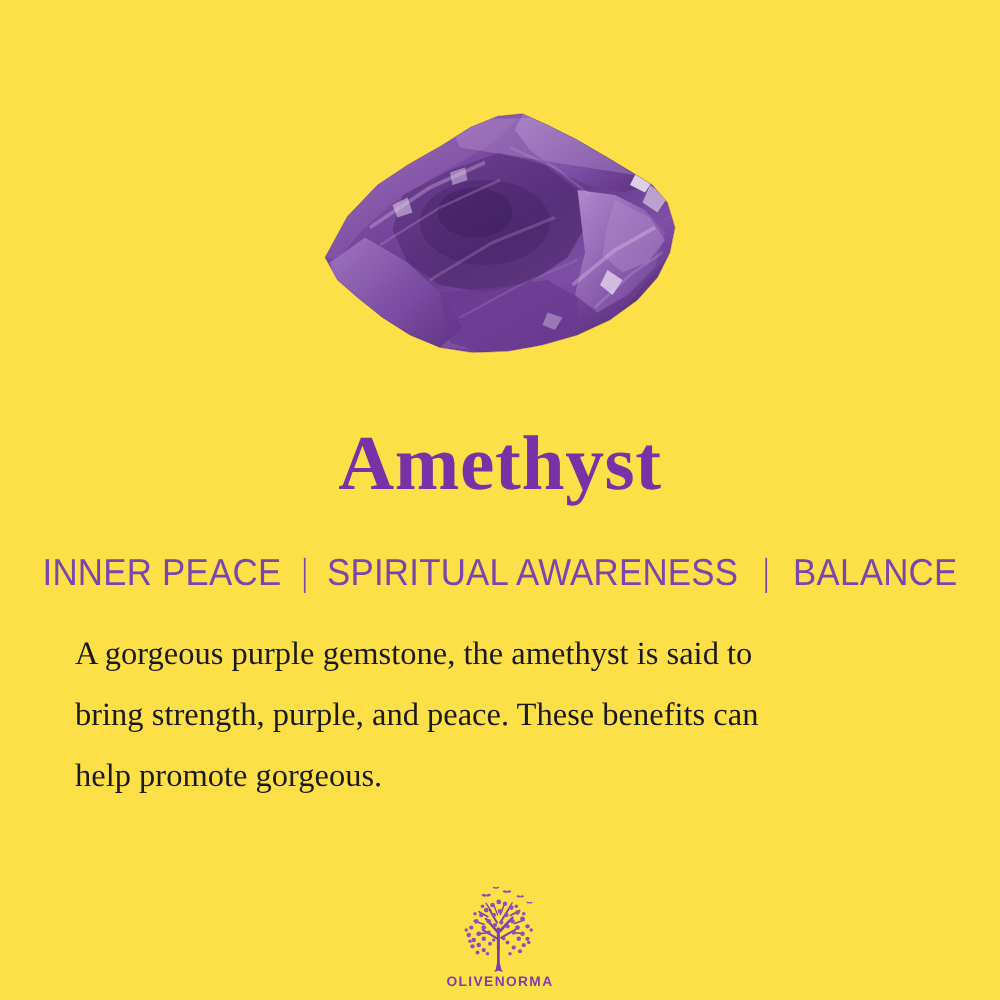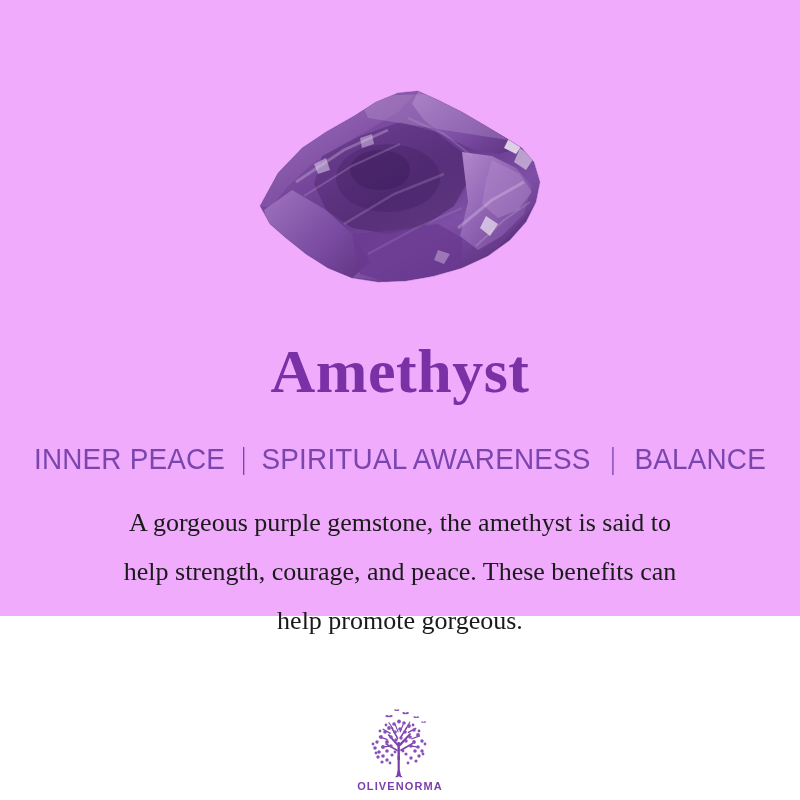--- a/index.html
+++ b/index.html
@@ -10,22 +10,22 @@
   body {
     width: 800px;
     height: 800px;
     overflow: hidden;
     font-family: "Liberation Sans", sans-serif;
   }
 
   .card {
     position: relative;
     width: 800px;
-    height: 616px;
-    background: #f0abfc;
+    height: 800px;
+    background: #fde047;
     box-sizing: border-box;
   }
 
   
   .crystal-area {
     position: absolute;
     left: 0;
     top: 0;
     width: 800px;
     height: 320px;
@@ -84,21 +84,21 @@
     transform: scaleX(0.6);
   }
   .keywords .sep.wide { padding: 0 11px; }
 
   
   .desc {
     position: absolute;
     left: 60px;
     top: 498px;
     width: 680px;
-    text-align: center;
+    text-align: left;
     font-family: "Liberation Serif", serif;
     font-size: 26px;
     line-height: 49px;
     color: #1a1a1a;
   }
   .desc .line { display: block; white-space: nowrap; }
 
   
   .logo {
     position: absolute;
@@ -229,21 +229,21 @@
   <div class="keywords">
     <span class="kw">INNER PEACE</span>
     <span class="sep">|</span>
     <span class="kw">SPIRITUAL AWARENESS</span>
     <span class="sep wide">|</span>
     <span class="kw">BALANCE</span>
   </div>
 
   <div class="desc">
     <span class="line">A gorgeous purple gemstone, the amethyst is said to</span>
-    <span class="line">help strength, courage, and peace. These benefits can</span>
+    <span class="line">bring strength, purple, and peace. These benefits can</span>
     <span class="line">help promote gorgeous.</span>
   </div>
 
   <div class="logo">
     <svg class="logo-mark" viewBox="0 0 78 70" xmlns="http://www.w3.org/2000/svg">
       <g fill="#7B3FA9">
 
         <path d="M37.4 68.5 L36.2 69.2 L34.0 69.2 L35.6 67.6 L36.6 62.0 L36.6 48.0 L38.8 48.0 L38.8 62.0 L40.0 67.6 L41.8 69.2 L39.4 69.2 L38.4 68.5 Z"></path>
         <rect x="36.5" y="34" width="2.4" height="18" rx="0.6"></rect>
 

